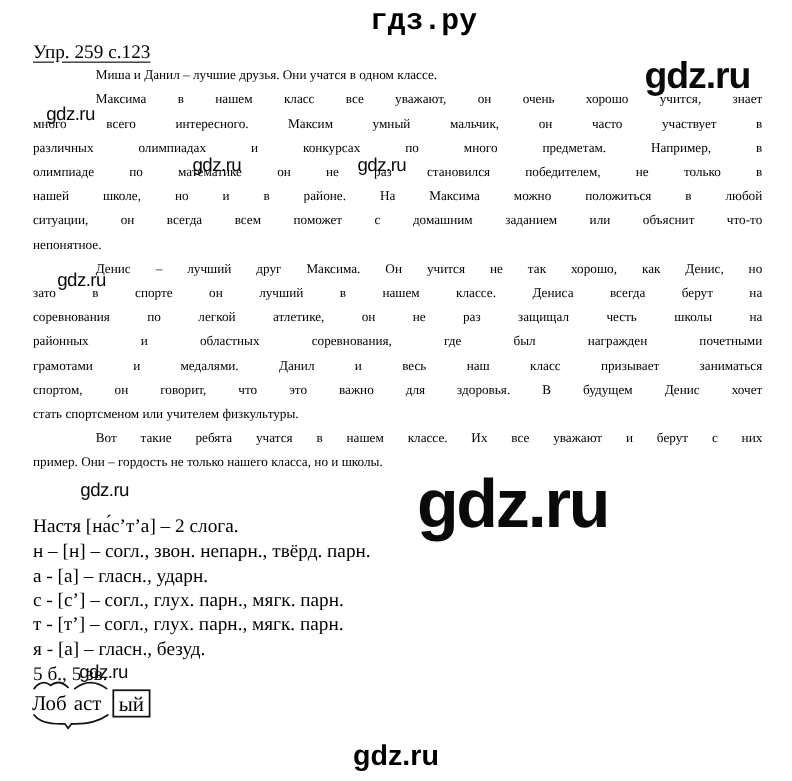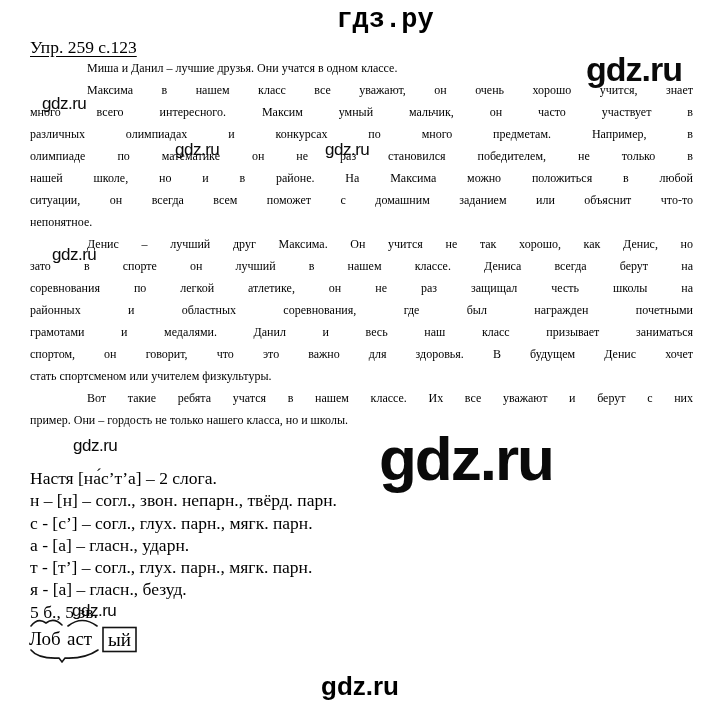--- a/index.html
+++ b/index.html
@@ -49,22 +49,22 @@
     <div class="line j">грамотами и медалями. Данил и весь наш класс призывает заниматься</div>
     <div class="line j">спортом, он говорит, что это важно для здоровья. В будущем Денис хочет</div>
     <div class="line">стать спортсменом или учителем физкультуры.</div>
     <div class="line j ind">Вот такие ребята учатся в нашем классе. Их все уважают и берут с них</div>
     <div class="line">пример. Они – гордость не только нашего класса, но и школы.</div>
   </div>
 
   <div class="phonetics">
     <div>Настя [на́с’т’а] – 2 слога.</div>
     <div>н – [н] – согл., звон. непарн., твёрд. парн.</div>
+    <div>а - [а] – гласн., ударн.</div>
     <div>с - [с’] – согл., глух. парн., мягк. парн.</div>
-    <div>а - [а] – гласн., ударн.</div>
     <div>т - [т’] – согл., глух. парн., мягк. парн.</div>
     <div>я - [а] – гласн., безуд.</div>
     <div>5 б., 5 зв.</div>
   </div>
 
   <div class="morph">
     <svg width="122" height="52" viewBox="0 0 122 52">
       <path d="M8,12 Q15,3 23,9 Q31,3 39,11"></path>
       <path d="M45,12 Q59,1 74,12"></path>
       <rect x="80" y="13.5" width="33" height="24"></rect>

